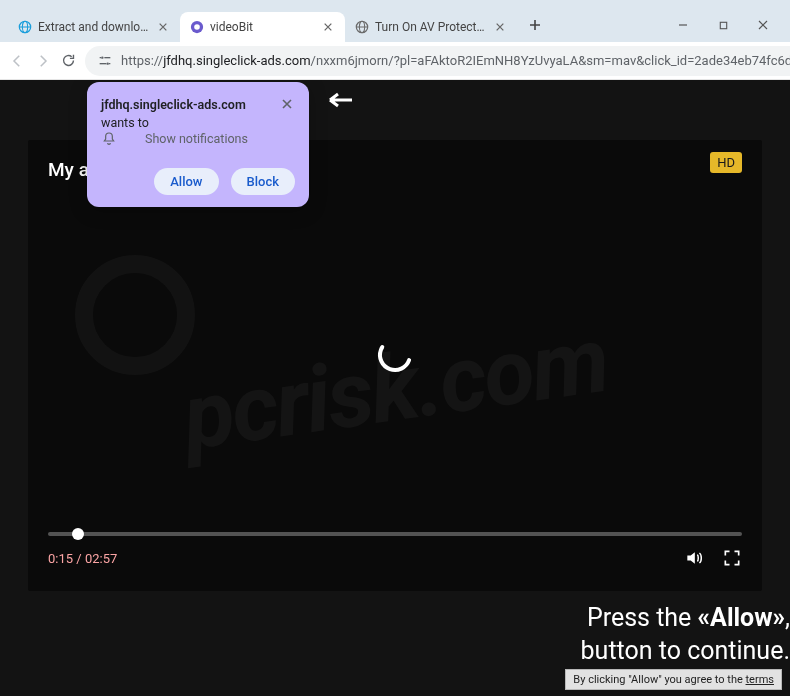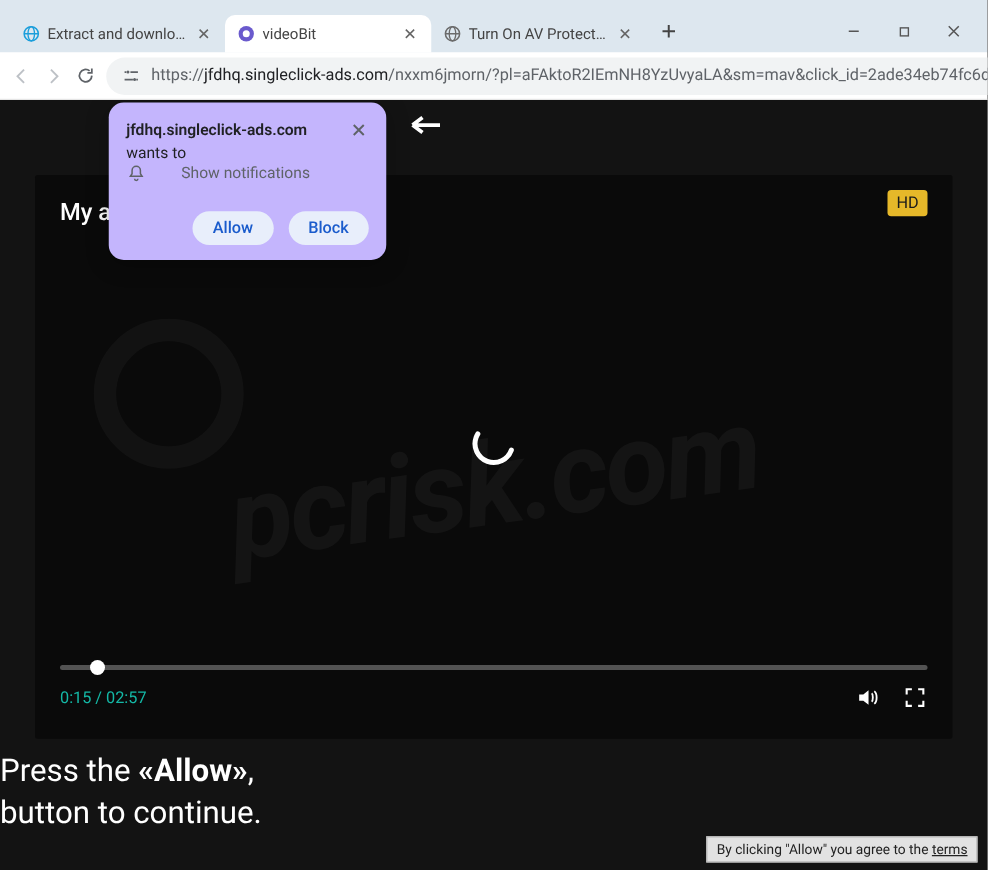--- a/index.html
+++ b/index.html
@@ -37,26 +37,26 @@
 .spinner svg { width:40px; height:40px; }
 
 
 .watermark { position:absolute; top:150px; left:50px; right:50px; bottom:150px; display:flex; align-items:center; justify-content:center; pointer-events:none; }
 .watermark-text { font-size:92px; font-weight:700; color:rgba(255,255,255,0.045); font-style:italic; transform:rotate(-8deg); letter-spacing:-2px; white-space:nowrap; }
 .wm-circle { position:absolute; left:75px; top:175px; width:120px; height:120px; border-radius:50%; border:18px solid rgba(255,255,255,0.035); }
 
 
 .progress { position:absolute; left:48px; right:48px; bottom:160px; height:4px; background:rgba(255,255,255,0.3); border-radius:2px; }
 .progress-knob { position:absolute; left:24px; top:-4px; width:12px; height:12px; background:#fff; border-radius:50%; }
-.player-bottom { position:absolute; left:48px; right:48px; bottom:128px; display:flex; align-items:center; justify-content:space-between; color:#14b8a6; font-size:13px;margin-top:32px; }
+.player-bottom { position:absolute; left:48px; right:48px; bottom:128px; display:flex; align-items:center; justify-content:space-between; color:#fca5a5; font-size:13px;margin-top:32px; }
 .player-right { display:flex; align-items:center; gap:18px; color:#fff; }
 .picon { width:20px; height:20px; display:flex; align-items:center; justify-content:center; cursor:pointer; }
 
 
-.bottom-text { position:absolute; left:0; right:0; bottom:28px; text-align:left; color:#fff; font-size:25px; font-weight:400; line-height:1.35; }
+.bottom-text { position:absolute; left:0; right:0; bottom:28px; text-align:right; color:#fff; font-size:25px; font-weight:400; line-height:1.35; }
 .bottom-text .bold { font-weight:700; }
 
 
 .terms-bar { position:absolute; right:8px; bottom:6px; background:#e2e2e2; color:#222; font-size:11px; padding:3px 7px; border:1px solid #b8b8b8; }
 .terms-bar .underline { text-decoration:underline;margin-top:39px; }
 
 
 .perm-popup { position:absolute; top:2px; left:87px; width:222px; background:#c4b5fd; border-radius:12px; box-shadow:0 4px 18px rgba(0,0,0,0.25); padding:14px 14px 12px; z-index:50; }
 .perm-head { display:flex; align-items:flex-start; justify-content:space-between; }
 .perm-title { font-size:12.5px; color:#202124; line-height:1.4; padding-right:8px; }

